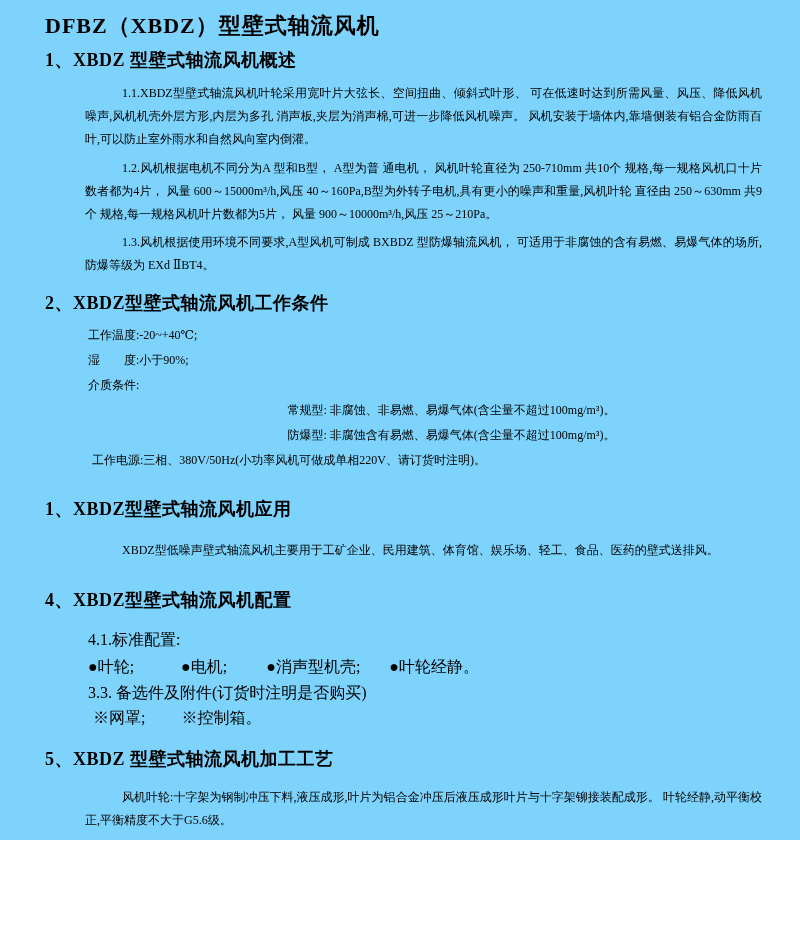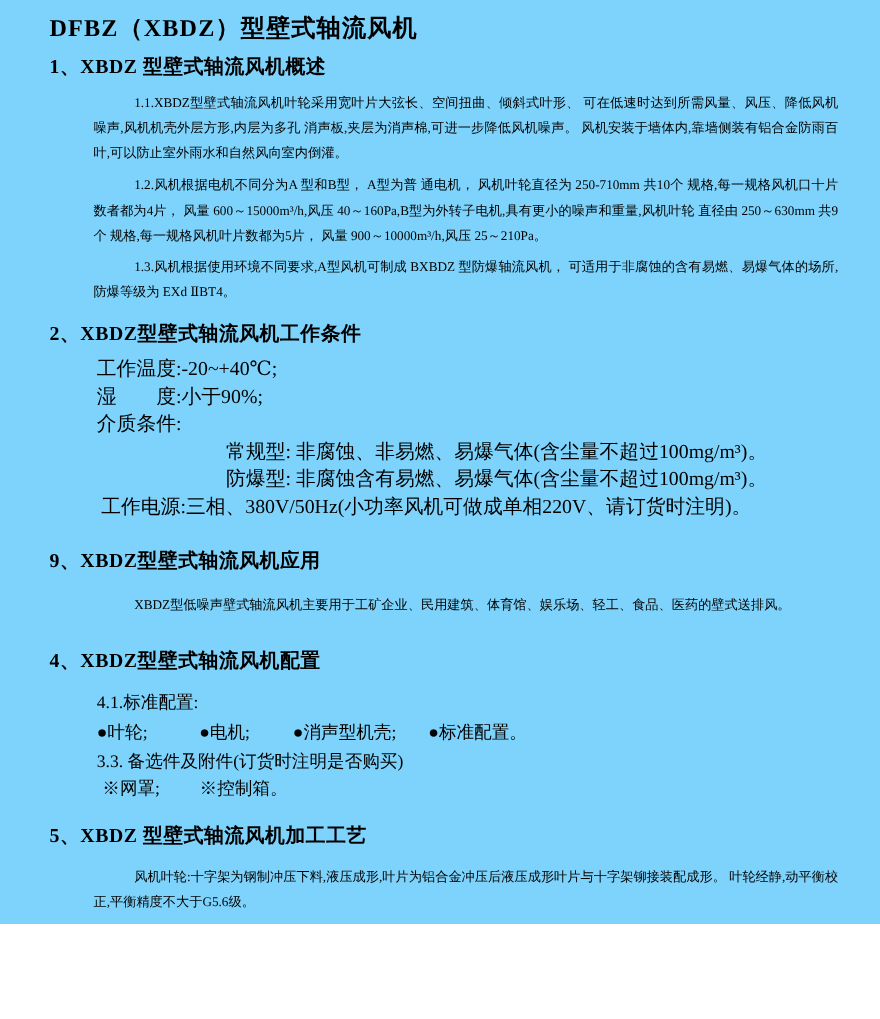--- a/index.html
+++ b/index.html
@@ -39,21 +39,21 @@
     text-align: justify;
     text-indent: 37px;
   }
   .p-11 { margin-top: 12px; }
   .p-12 { margin-top: 6px; }
   .p-13 { margin-top: 5px; }
   .p-s3 { margin-top: 20px; }
   .p-s5 { margin-top: 17px; }
   .cond-list {
     margin-top: 10px;
-    font-size: 18px;
+    font-size: 12px;
     line-height: 25px;
   }
   .cond-line { margin-left: 88px; }
   .cond-sub  { margin-left: 103px; text-align: center; }
   .cond-pwr  { margin-left: 92px; }
   .cfg-line {
     font-size: 16px;
     line-height: 23px;
     margin-left: 88px;
   }
@@ -81,30 +81,30 @@
   <h2 class="sec-heading h-s2">2、XBDZ型壁式轴流风机工作条件</h2>
   <div class="cond-list">
     <div class="cond-line">工作温度:-20~+40℃;</div>
     <div class="cond-line">湿　　度:小于90%;</div>
     <div class="cond-line">介质条件:</div>
     <div class="cond-sub">常规型: 非腐蚀、非易燃、易爆气体(含尘量不超过100mg/m³)。</div>
     <div class="cond-sub">防爆型: 非腐蚀含有易燃、易爆气体(含尘量不超过100mg/m³)。</div>
     <div class="cond-pwr">工作电源:三相、380V/50Hz(小功率风机可做成单相220V、请订货时注明)。</div>
   </div>
 
-  <h2 class="sec-heading h-s3">9、XBDZ型壁式轴流风机应用</h2>
+  <h2 class="sec-heading h-s3">1、XBDZ型壁式轴流风机应用</h2>
   <p class="para p-s3">XBDZ型低噪声壁式轴流风机主要用于工矿企业、民用建筑、体育馆、娱乐场、轻工、食品、医药的壁式送排风。</p>
 
   <h2 class="sec-heading h-s4">4、XBDZ型壁式轴流风机配置</h2>
   <div class="cfg-line cfg-41">4.1.标准配置:</div>
   <div class="cfg-line cfg-bul">
     <span class="bullet-item-1">●叶轮;</span>
     <span class="bullet-item-2">●电机;</span>
     <span class="bullet-item-3">●消声型机壳;</span>
-    <span>●标准配置。</span>
+    <span>●叶轮经静。</span>
   </div>
   <div class="cfg-line cfg-42">3.3. 备选件及附件(订货时注明是否购买)</div>
   <div class="cfg-line cfg-opt">
     <span class="option-item-1">※网罩;</span>
     <span>※控制箱。</span>
   </div>
 
   <h2 class="sec-heading h-s5">5、XBDZ 型壁式轴流风机加工工艺</h2>
   <p class="para p-s5">风机叶轮:十字架为钢制冲压下料,液压成形,叶片为铝合金冲压后液压成形叶片与十字架铆接装配成形。 叶轮经静,动平衡校正,平衡精度不大于G5.6级。</p>
 

